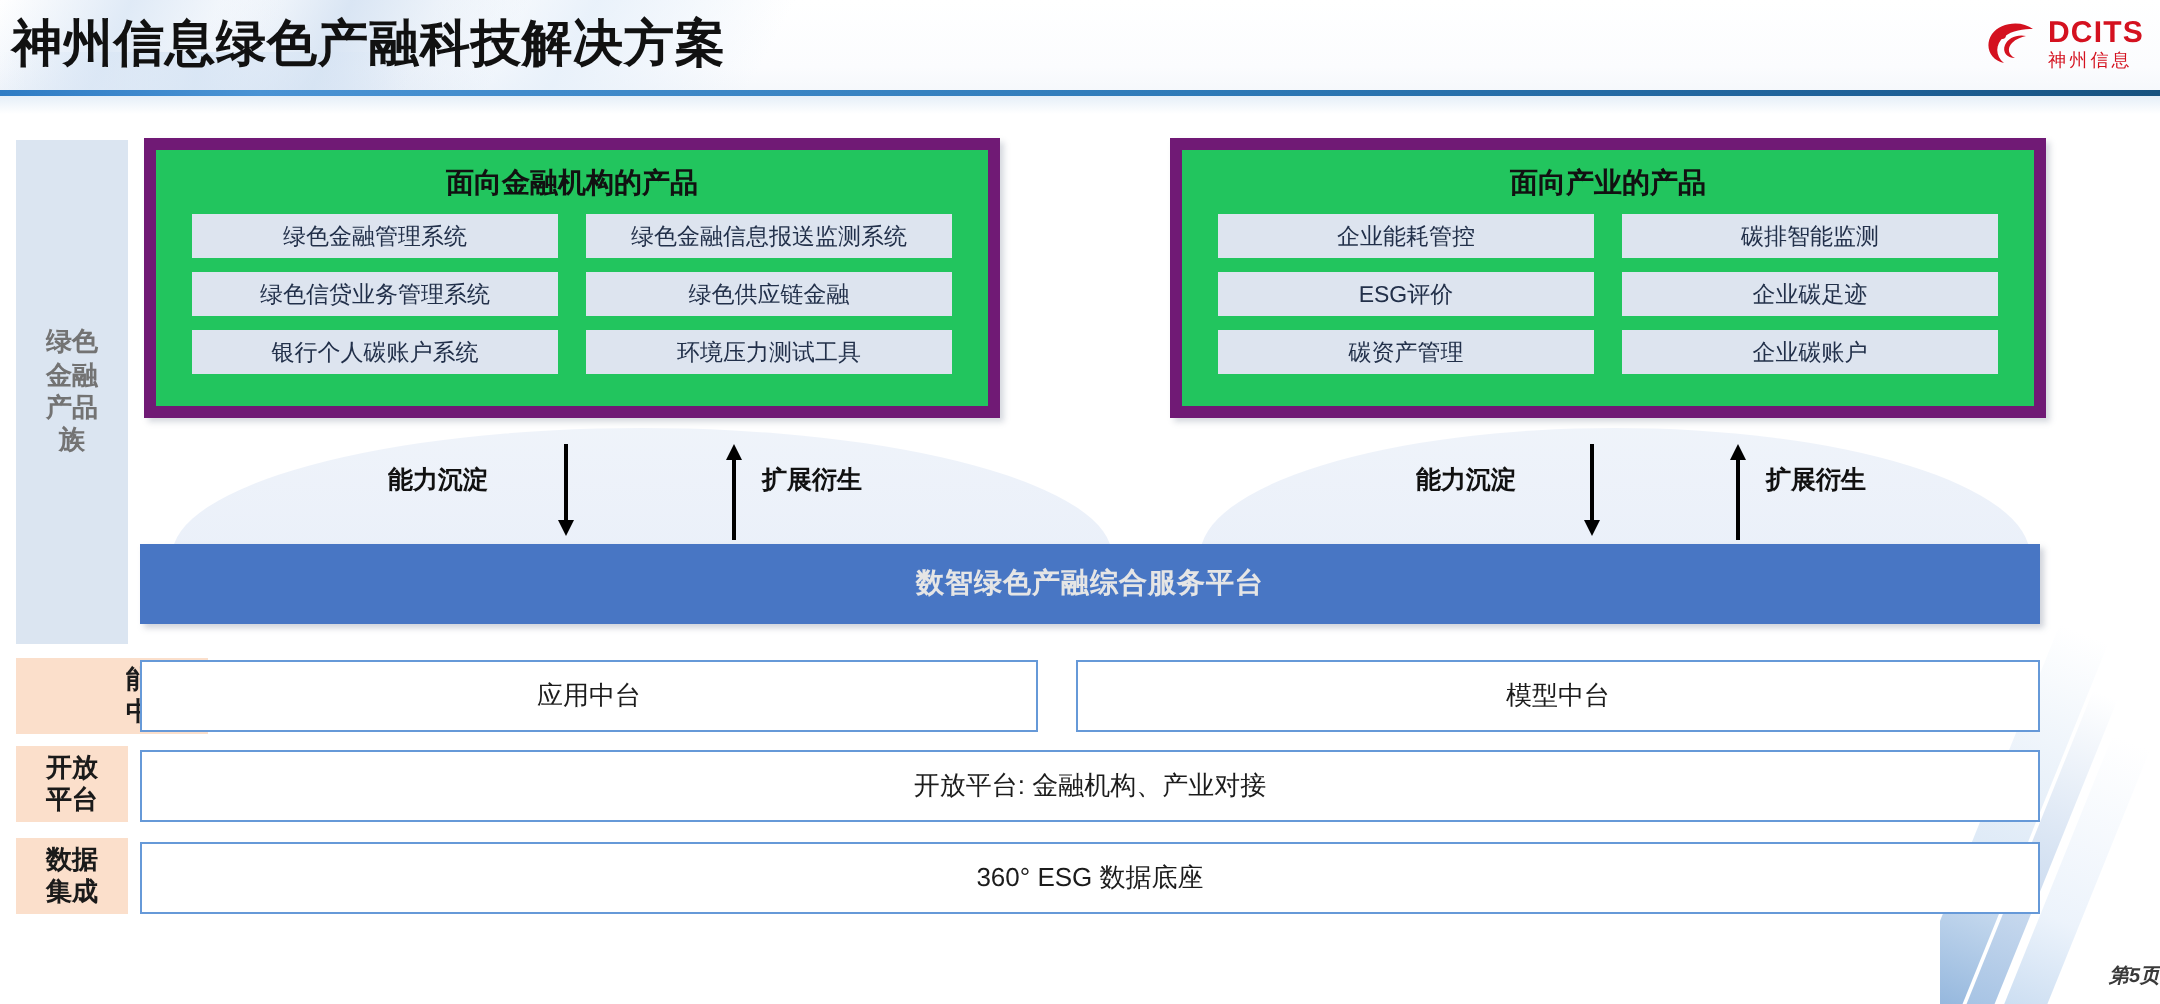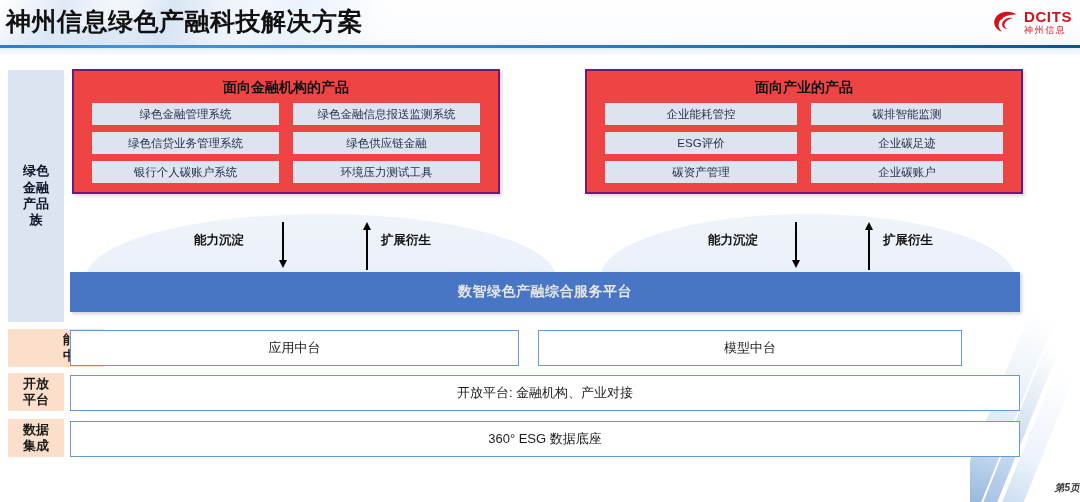--- a/index.html
+++ b/index.html
@@ -42,30 +42,30 @@
   .rb1{left:60px;top:0;width:26px;height:260px;transform:rotate(22deg);
     background:linear-gradient(180deg,rgba(255,255,255,0) 0%,rgba(219,232,246,.9) 45%,rgba(86,140,200,.95) 100%);}
   .rb2{left:86px;top:10px;width:13px;height:250px;transform:rotate(22deg);
     background:linear-gradient(180deg,rgba(255,255,255,0) 10%,rgba(196,214,237,.8) 50%,rgba(120,165,214,.9) 100%);}
   .rb3{left:100px;top:22px;width:20px;height:240px;transform:rotate(22deg);
     background:linear-gradient(180deg,rgba(255,255,255,0) 15%,rgba(230,239,250,.75) 55%,rgba(150,187,226,.85) 100%);}
 
   
   .rail-green{position:absolute;left:8px;top:70px;width:56px;height:252px;background:#dbe5f1;
     display:flex;align-items:center;justify-content:center;}
-  .rail-green span{font-size:13px;font-weight:bold;color:#0f172a;line-height:1.26;text-align:center;}
+  .rail-green span{font-size:13px;font-weight:bold;color:#737373;line-height:1.26;text-align:center;}
   .rail-peach{position:absolute;left:8px;width:56px;background:#fbdfcb;
     display:flex;align-items:center;justify-content:center;}
   .rail-peach span{font-size:13px;font-weight:bold;color:#1a1a1a;line-height:1.26;text-align:center;}
   .rp1{top:329px;height:38px;padding-left:40px;}
   .rp2{top:373px;height:38px;}
   .rp3{top:419px;height:38px;}
 
   
-  .panel{position:absolute;top:69px;height:125px;border:2px solid #701a75;background:#ef4444;
+  .panel{position:absolute;top:69px;height:140px;border:6px solid #701a75;background:#22c55e;
     box-shadow:2px 2px 3px rgba(120,130,150,.30);box-sizing:border-box;}
   .panel-left{left:72px;width:428px;}
   .panel-right{left:585px;width:438px;}
   .panel-title{text-align:center;font-size:14px;font-weight:bold;color:#111;margin-top:8px;}
   .chip-grid{display:flex;flex-wrap:wrap;padding:6px 18px 0 18px;gap:7px 14px;box-sizing:border-box;}
   .chip{flex:0 0 calc(50% - 7px);height:22px;background:#dde4ef;display:flex;align-items:center;
     justify-content:center;font-size:11.5px;color:#22304a;white-space:nowrap;}
 
   
   .dome{position:absolute;height:64px;
@@ -87,21 +87,21 @@
   
   .platform{position:absolute;left:70px;top:272px;width:950px;height:40px;background:#4876c4;
     display:flex;align-items:center;justify-content:center;
     box-shadow:2px 2px 3px rgba(120,130,150,.35);}
   .platform span{color:#e5e5e5;font-size:14px;font-weight:bold;letter-spacing:.5px;}
 
   
   .obox{position:absolute;border:1.6px solid #6699d8;background:#fff;box-sizing:border-box;
     display:flex;align-items:center;justify-content:center;font-size:13px;color:#1c1c1c;}
   .r1a{left:70px;top:330px;width:449px;height:36px;}
-  .r1b{left:538px;top:330px;width:424px;height:36px;}
+  .r1b{left:538px;top:330px;width:482px;height:36px;}
   .r2{left:70px;top:375px;width:950px;height:36px;}
   .r3{left:70px;top:421px;width:950px;height:36px;}
 
   
   .footer{position:absolute;left:0;top:481px;width:1080px;text-align:right;
     font-size:10px;font-style:italic;font-weight:bold;color:#3a3a3a;}
 </style>
 </head>
 <body>
 

